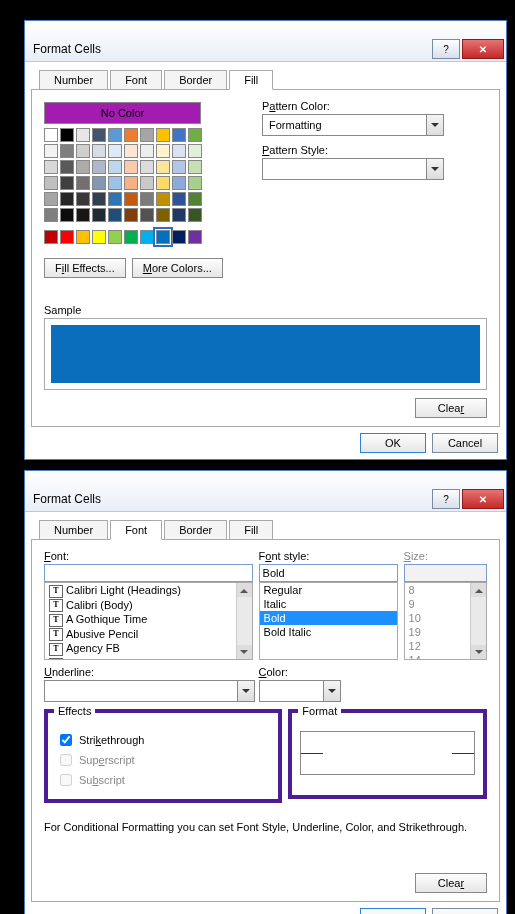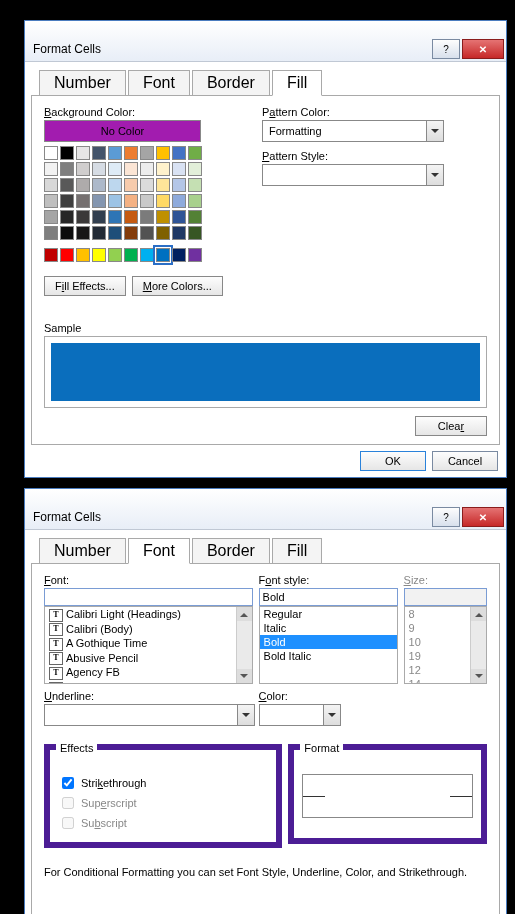--- a/index.html
+++ b/index.html
@@ -3,21 +3,21 @@
 <meta charset="utf-8">
 <style>
 body{margin:0;background:#000;font-family:"Segoe UI",Tahoma,sans-serif;font-size:11px;width:515px;height:914px}
 .window{background:#fff;border:1px solid #4a7cbf;margin:6px 8px 10px 24px;box-shadow:0 2px 8px rgba(0,0,0,.5)}
 .titlebar{height:24px;background:linear-gradient(#fff,#e8eef7);display:flex;align-items:center;padding:16px 2px 0 8px;border-bottom:1px solid #c0c8d4}
 .titlebar .title{flex:1;font-size:12px;color:#000}
 .titlebar .btn{width:26px;height:18px;margin-left:2px;display:flex;align-items:center;justify-content:center;border:1px solid #7a8aa1;background:linear-gradient(#fdfdfd,#d8e0ec);font-size:10px;font-family:Arial}
 .titlebar .close{background:linear-gradient(#e57373,#c62828);border-color:#8a1c1c;color:#fff;width:40px;font-weight:bold}
 .content{padding:4px 6px 6px}
 .tabs{display:flex;border-bottom:1px solid #a9a9a9;padding-left:8px;margin-top:4px}
-.tab{padding:3px 14px;border:1px solid #a9a9a9;background:#f4f4f4;margin-right:2px;margin-bottom:-1px;font-size:16px;cursor:default}
+.tab{padding:3px 14px;border:1px solid #a9a9a9;background:#f4f4f4;margin-right:2px;margin-bottom:-1px;font-size:11px;cursor:default}
 .tab.active{background:#fff;border-bottom:1px solid #fff}
 .panel{border:1px solid #a9a9a9;border-top:none;padding:10px 12px 8px}
 .row{display:flex;gap:18px}
 .col{flex:1}
 .lbl{font-size:11px;color:#000;margin-bottom:2px;display:block}
 .und{text-decoration:underline}
 .nocolor{width:155px;height:20px;border:1px solid #888;background:#a21caf;display:flex;align-items:center;justify-content:center;margin:2px 0 4px;font-size:11px}
 .palette{display:grid;grid-template-columns:repeat(10,14px);gap:2px;margin-bottom:6px}
 .sw{width:14px;height:14px;border:1px solid #888;box-sizing:border-box}
 .standard{display:grid;grid-template-columns:repeat(10,14px);gap:2px;margin-top:8px}
@@ -38,21 +38,21 @@
 .txtbox{border:1px solid #7a9cd4;height:18px;background:#fff;width:100%;padding:0 3px;font-size:11px;box-sizing:border-box}
 .listbox{border:1px solid #aaa;height:76px;overflow:hidden;font-size:11px;position:relative}
 .listbox .opt{padding:0 4px;line-height:14px;white-space:nowrap}
 .listbox .opt.sel{background:#1e90ff;color:#fff}
 .listbox .scroll{position:absolute;right:0;top:0;width:15px;height:100%;background:#eaeaea;border-left:1px solid #ccc}
 .listbox .scroll .up,.listbox .scroll .dn{height:14px;background:#ddd;display:flex;align-items:center;justify-content:center}
 .listbox .scroll .up::after{content:"";border:4px solid transparent;border-bottom-color:#555;margin-bottom:3px}
 .listbox .scroll .dn{position:absolute;bottom:0;width:100%}
 .listbox .scroll .dn::after{content:"";border:4px solid transparent;border-top-color:#555;margin-top:3px}
 .ticon{display:inline-block;width:12px;height:11px;border:1px solid #666;font-size:8px;line-height:10px;text-align:center;font-family:serif;font-weight:bold;margin-right:3px;vertical-align:middle}
-.group{border:6px solid #4c1d95;margin-top:18px;padding:22px 8px 8px;position:relative}
+.group{border:4px solid #4c1d95;margin-top:7px;padding:16px 8px 8px;position:relative}
 .group-lbl{position:absolute;top:-8px;left:6px;background:#fff;padding:0 4px;font-size:11px}
 .chk{display:flex;align-items:center;gap:4px;margin:2px 0;font-size:11px}
 .chk input{width:12px;height:12px}
 .preview-box{border:1px solid #888;height:42px;margin-top:2px;position:relative}
 .preview-box .line{position:absolute;top:50%;height:1px;background:#333}
 .note{margin:18px 0 40px;font-size:11px}
 .flex-fields{display:flex;gap:6px}
 </style>
 </head>
 <body>
@@ -66,21 +66,20 @@
  <div class="content">
   <div class="tabs">
    <div class="tab">Number</div>
    <div class="tab">Font</div>
    <div class="tab">Border</div>
    <div class="tab active">Fill</div>
   </div>
   <div class="panel">
    <div class="row">
     <div class="col" style="flex:0 0 200px">
-     <span class="lbl"><span class="und">B</span>ackground Color:</span>
      <div class="nocolor">No Color</div>
      <div id="palette1" class="palette">
               <div class="sw" style="background: rgb(255, 255, 255);"></div>
               <div class="sw" style="background: rgb(0, 0, 0);"></div>
               <div class="sw" style="background: rgb(231, 230, 230);"></div>
               <div class="sw" style="background: rgb(68, 84, 106);"></div>
               <div class="sw" style="background: rgb(91, 155, 213);"></div>
               <div class="sw" style="background: rgb(237, 125, 49);"></div>
               <div class="sw" style="background: rgb(165, 165, 165);"></div>
               <div class="sw" style="background: rgb(255, 192, 0);"></div>

